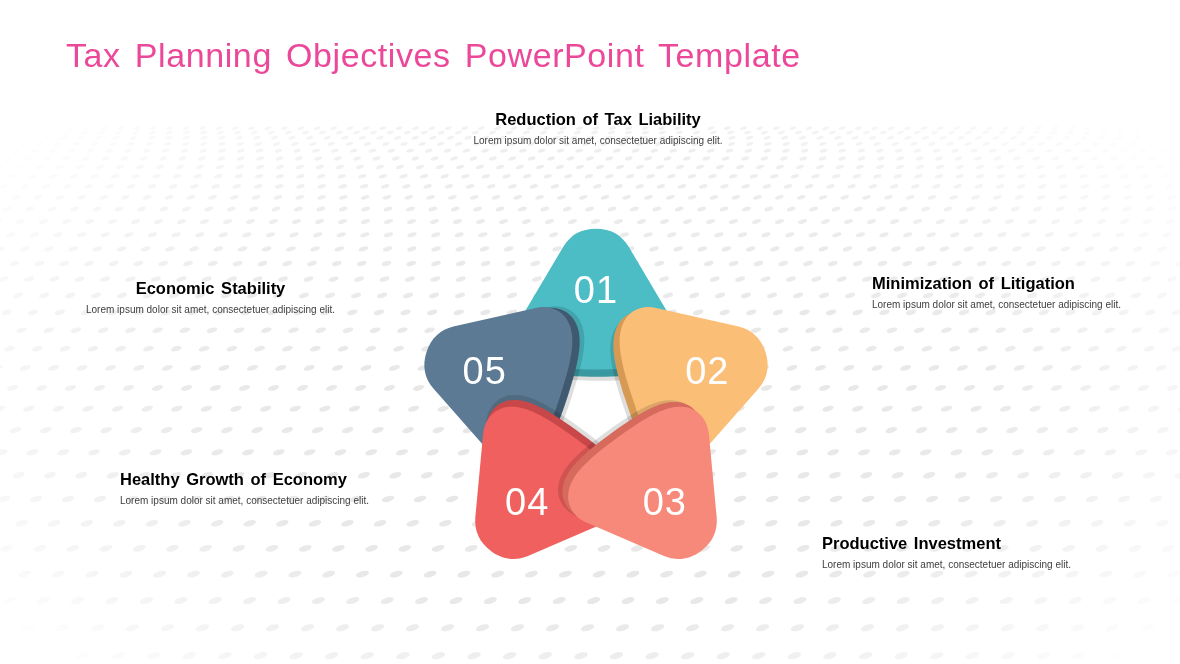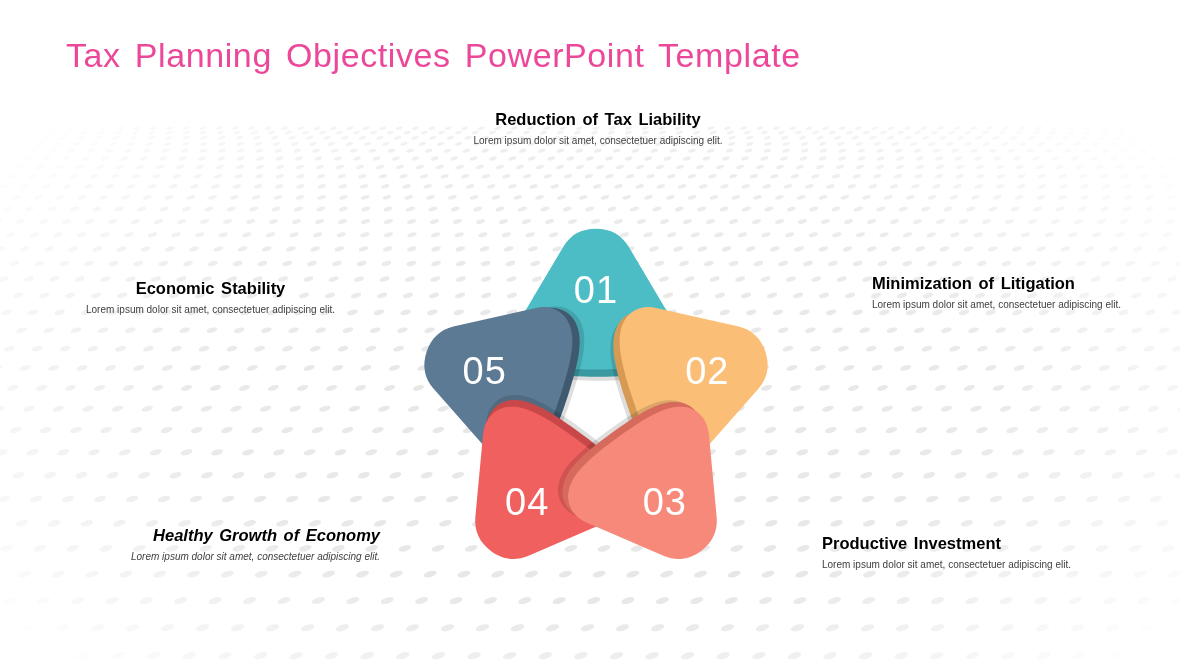--- a/index.html
+++ b/index.html
@@ -89,24 +89,23 @@
   }
   #label-3 {
     left: 822px;
     top: 496px;
     width: 260px;
     text-align: left;
     margin-top: 36px;
   }
   #label-4 {
     left: 120px;
-    top: 524px;
+    top: 468px;
     width: 260px;
-    text-align: right;
-    font-style: italic;
+    text-align: left;
   }
   #label-5 {
     left: 78px;
     top: 277px;
     width: 265px;
     text-align: center;
   }
 
   .petal-number {
     font-family: "Liberation Sans", sans-serif;

